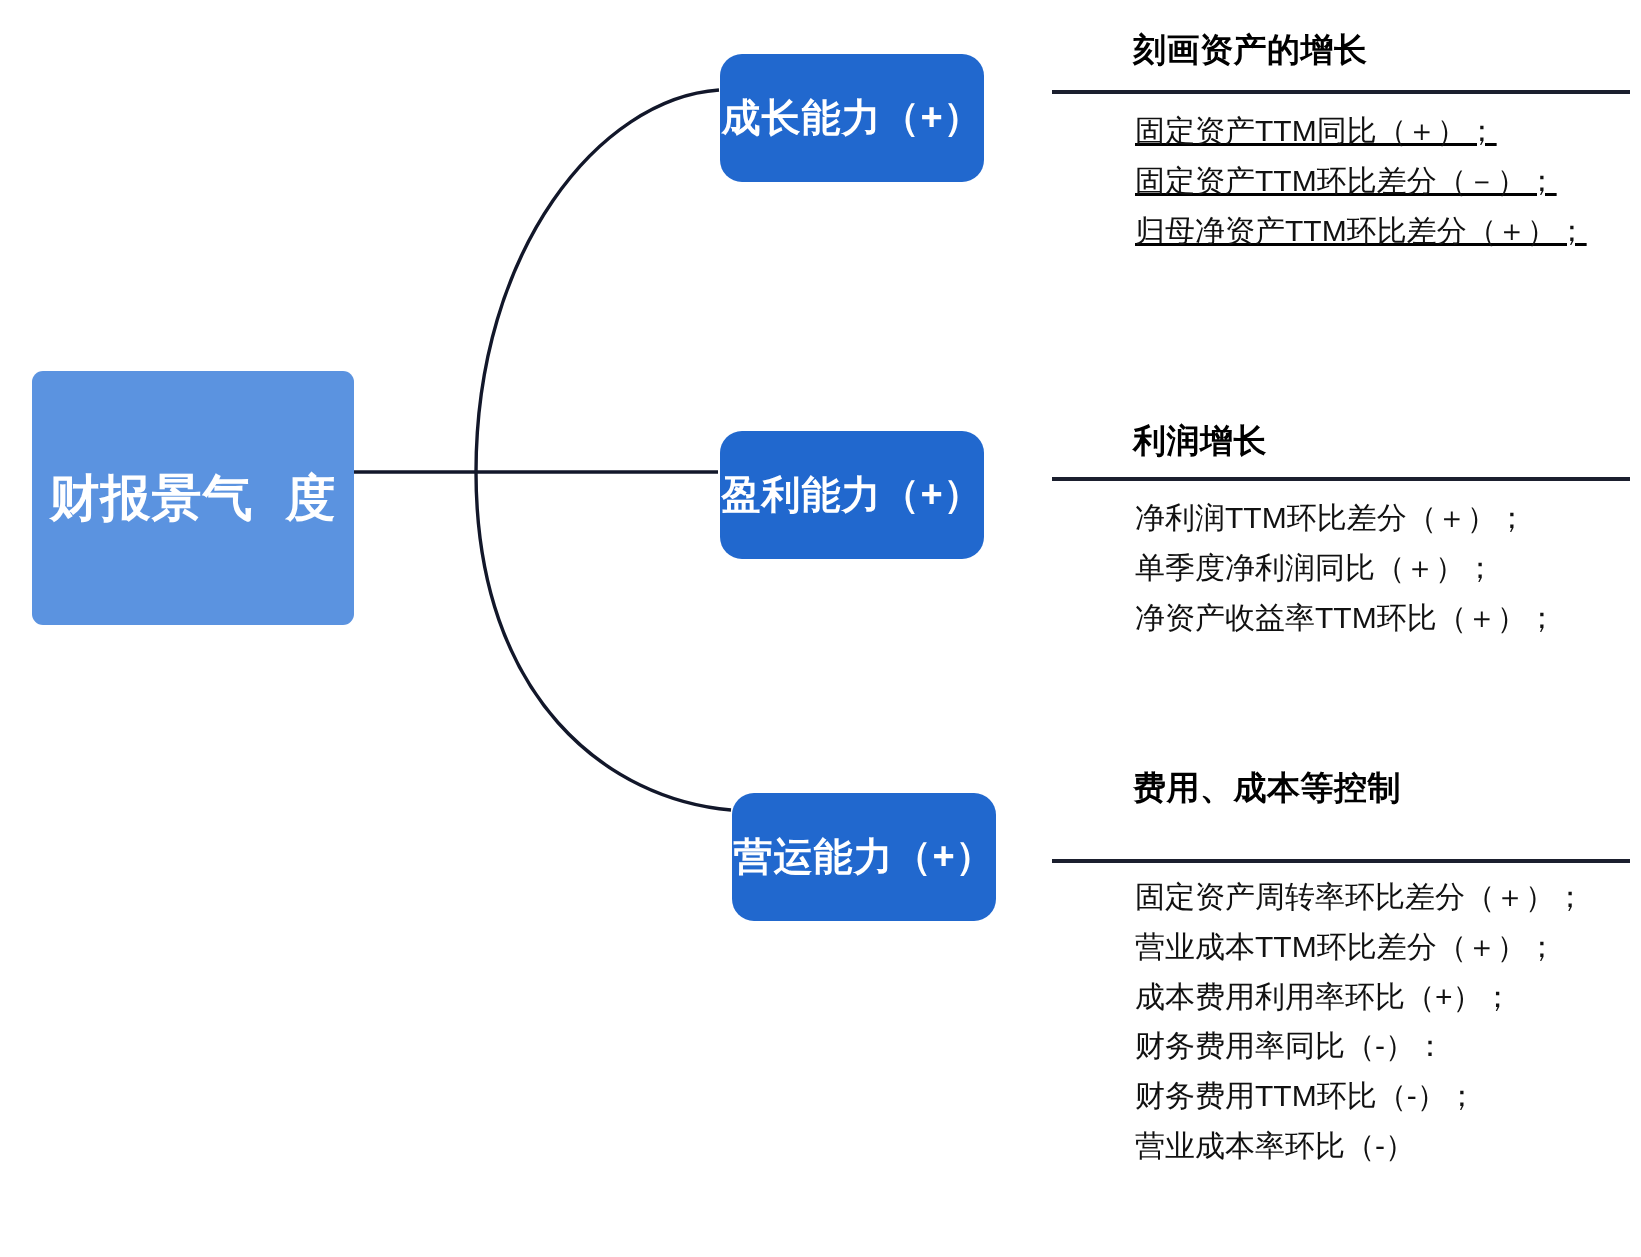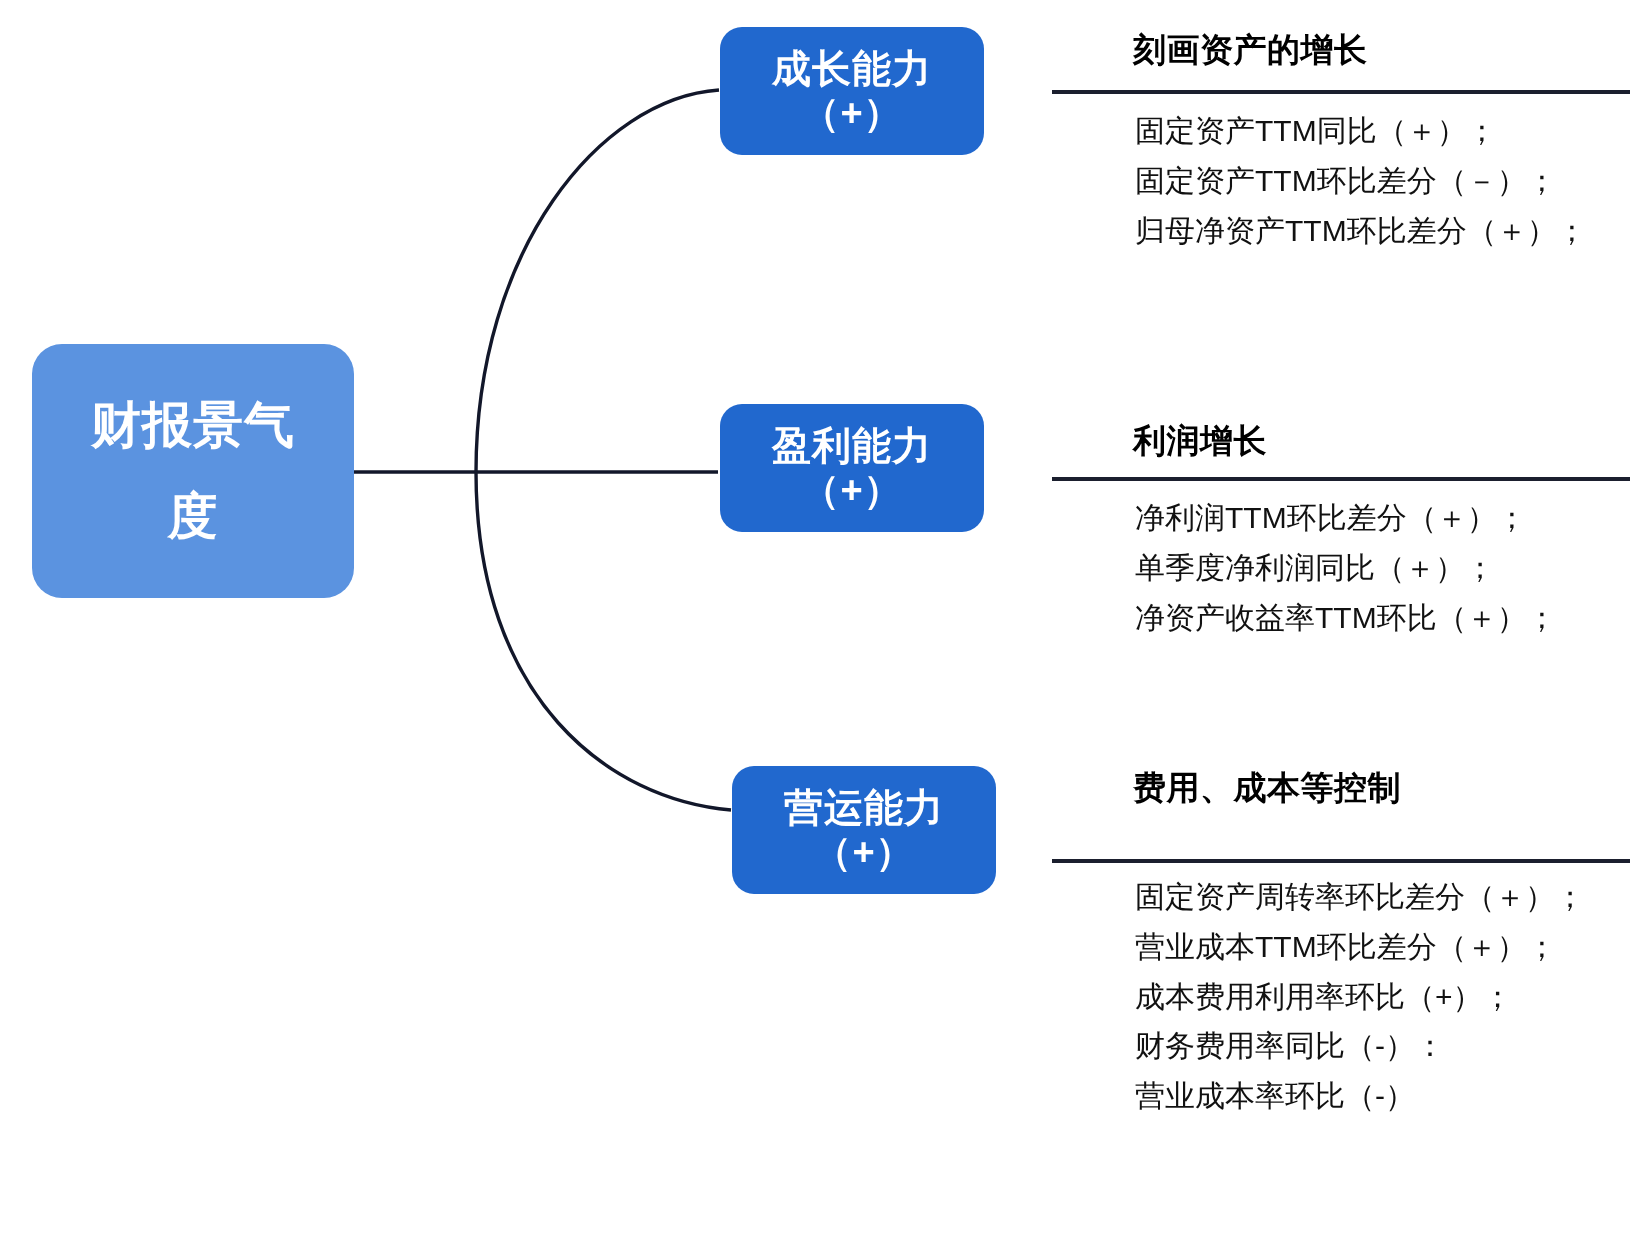--- a/index.html
+++ b/index.html
@@ -25,35 +25,36 @@
     top: 0;
     width: 1641px;
     height: 1257px;
     pointer-events: none;
   }
 
   
   .node {
     position: absolute;
     display: flex;
-    flex-direction: column;
+    flex-direction: row;
     align-items: center;
     justify-content: center;
     color: #ffffff;
     text-align: left;
     letter-spacing: 1px;
+    margin-top: 27px;
   }
 
   #root-node {
     left: 32px;
     top: 344px;
     width: 322px;
     height: 254px;
     background: #5B93E0;
-    border-radius: 30px;
+    border-radius: 11px;
     font-size: 50px;
     font-weight: bold;
     line-height: 1.18;
     gap: 32px;
   }
   #root-node .line { display: block; }
 
   .branch-node {
     width: 264px;
     height: 128px;
@@ -104,21 +105,21 @@
     font-size: 30px;
     color: #111111;
     line-height: 1.66;
     white-space: nowrap;
     font-family: "Liberation Sans", "DejaVu Sans", sans-serif;
   }
 
   #panel-0 { top: 14px; }
   #panel-0 .panel-heading { top: 14px; }
   #panel-0 .panel-rule { top: 76px; }
-  #panel-0 .panel-list { top: 92px; }
+  #panel-0 .panel-list { top: 92px; text-decoration: underline; }
 
   #panel-1 { top: 415px; }
   #panel-1 .panel-heading { top: 4px; }
   #panel-1 .panel-rule { top: 62px; }
   #panel-1 .panel-list { top: 78px; }
 
   #panel-2 { top: 766px; }
   #panel-2 .panel-heading { top: 0px; }
   #panel-2 .panel-rule { top: 93px; }
   #panel-2 .panel-list { top: 106px; }
@@ -178,17 +179,18 @@
   </div>
 
   <div id="panel-2" class="panel">
     <div class="panel-heading">费用、成本等控制</div>
     <div class="panel-rule"></div>
     <ul class="panel-list">
       <li>固定资产周转率环比差分（＋）；</li>
       <li>营业成本TTM环比差分（＋）；</li>
       <li>成本费用利用率环比（+）；</li>
       <li>财务费用率同比（-）：</li>
+      <li>财务费用TTM环比（-）；</li>
       <li>营业成本率环比（-）</li>
     </ul>
   </div>
 
 </div>
 
 </body></html>

